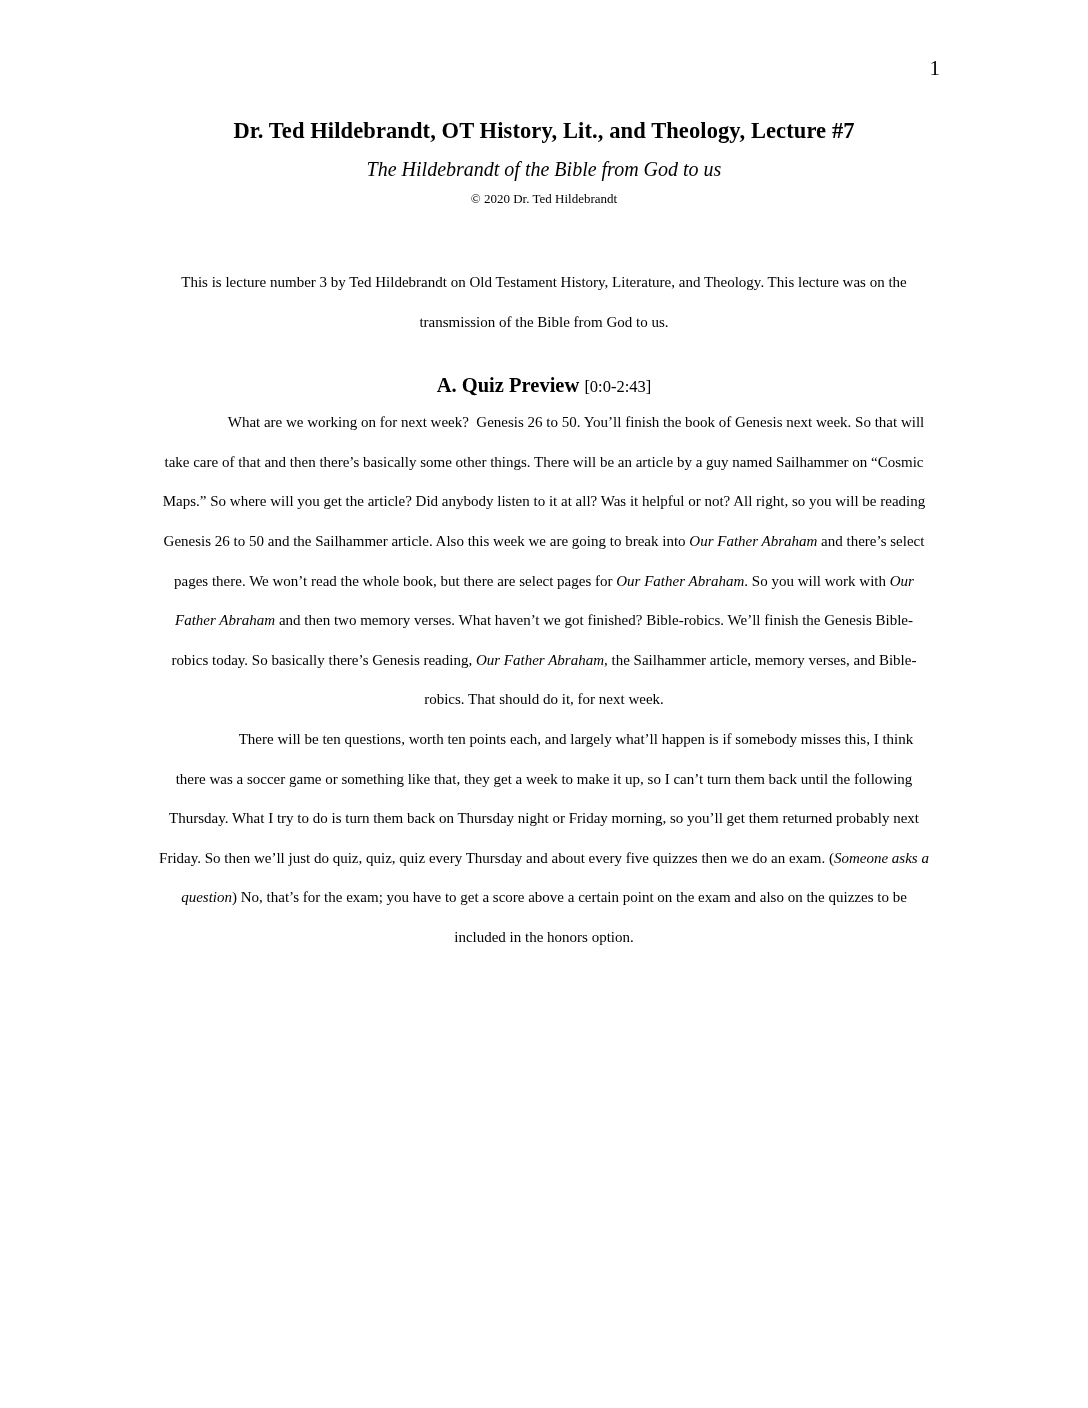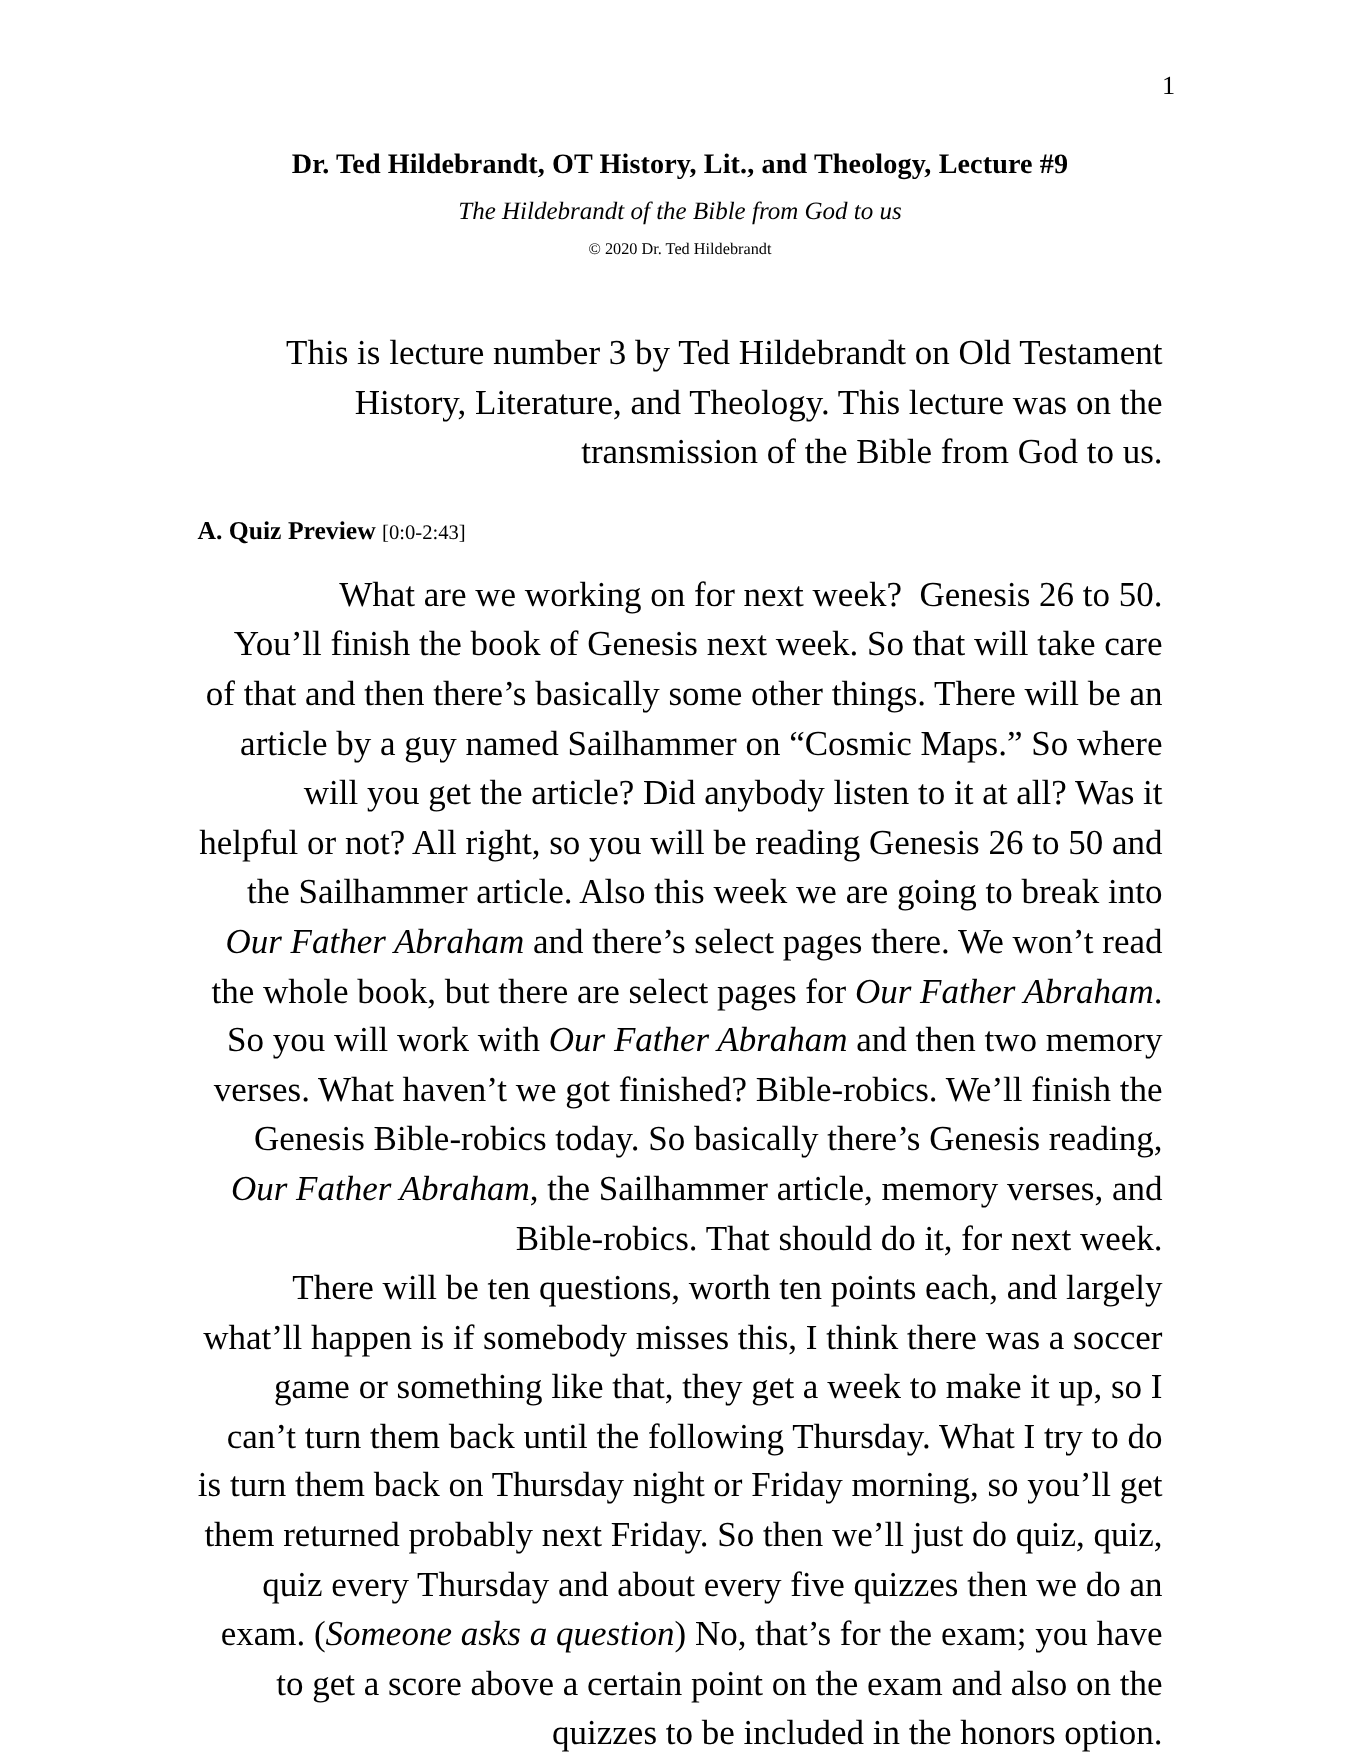--- a/index.html
+++ b/index.html
@@ -42,49 +42,50 @@
     font-style: italic;
     font-size: 20px;
     margin: 0 0 10px 0;
   }
   .doc-copyright {
     text-align: center;
     font-size: 13px;
     margin: 0 0 56px 0;
   }
   p.body-par {
-    font-size: 28px;
+    font-size: 15px;
     line-height: 39.6px;
     margin: 0 0 0 0;
-    text-align: right;
+    text-align: center;
   }
   p.body-par.indent {
     text-indent: 64px;
   }
   .section-heading {
+    text-align: center;
     font-size: 20.5px;
     font-weight: bold;
-    margin: 32px 0 20px 0;
+    margin: 32px 0 6px 0;
   }
   .section-heading .timecode {
     font-weight: normal;
     font-size: 16.5px;
   }
   i { font-style: italic; }
 </style>
 </head>
 <body>
 
 <div class="page">
 
   <div class="page-number">1</div>
 
   <div class="content">
 
-    <h1 class="doc-title">Dr. Ted Hildebrandt, OT History, Lit., and Theology, Lecture #9</h1>
+    <h1 class="doc-title">Dr. Ted Hildebrandt, OT History, Lit., and Theology, Lecture #7</h1>
     <div class="doc-subtitle">The Hildebrandt of the Bible from God to us</div>
     <div class="doc-copyright">© 2020 Dr. Ted Hildebrandt</div>
 
     <p class="body-par">This is lecture number 3 by Ted Hildebrandt on Old Testament History, Literature, and Theology. This lecture was on the transmission of the Bible from God to us.</p>
 
     <div class="section-heading">
       <span>A. Quiz Preview</span>
       <span class="timecode">[0:0-2:43]</span>
     </div>
 

